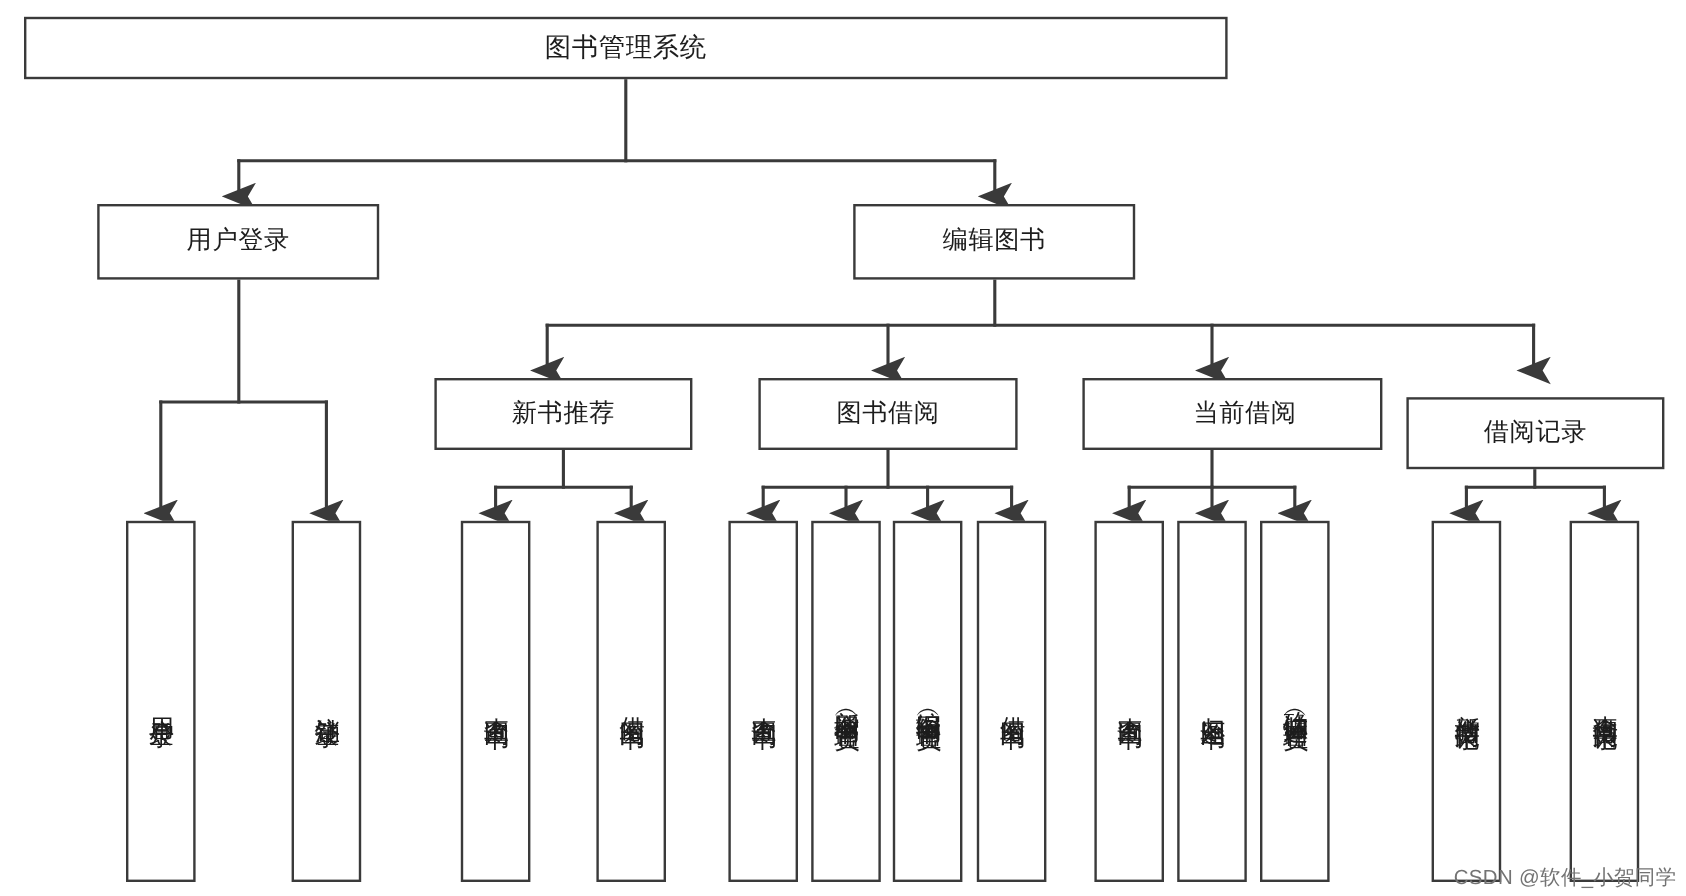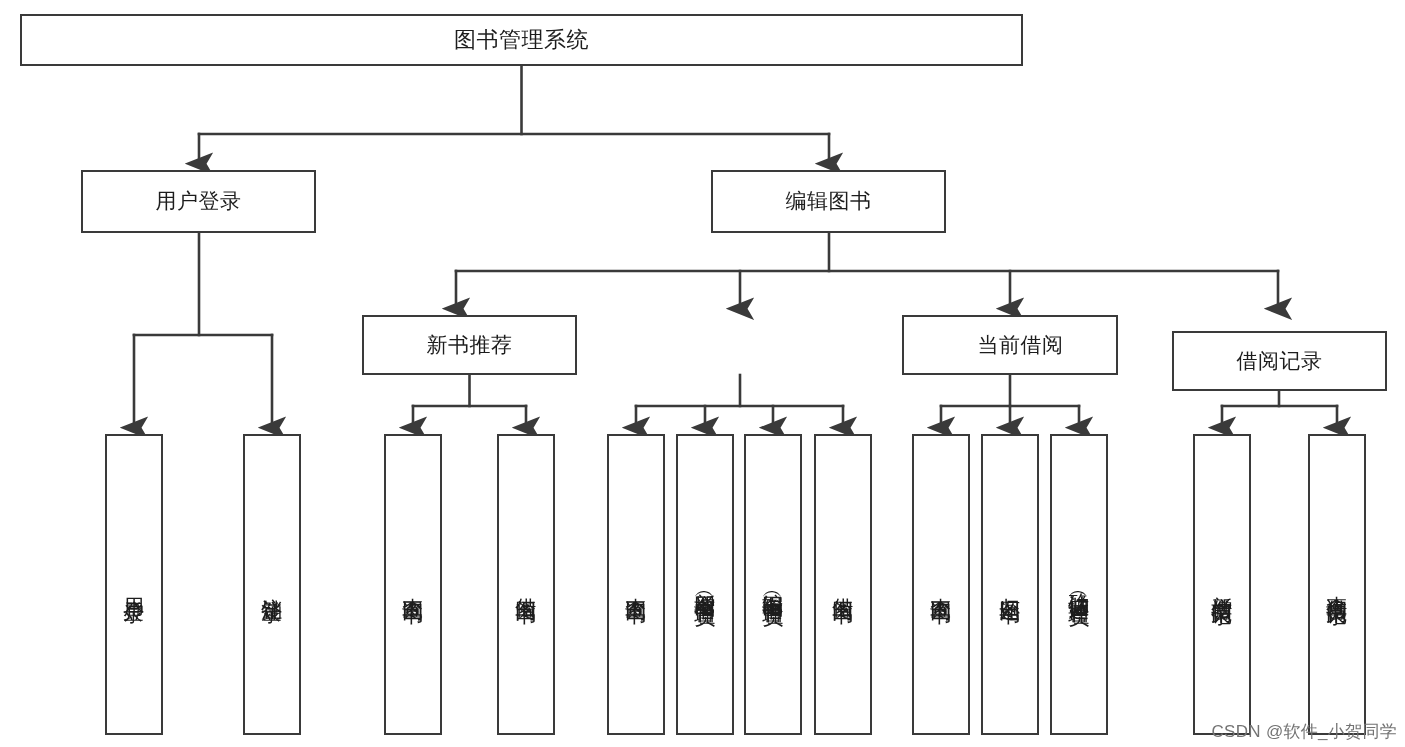--- a/index.html
+++ b/index.html
@@ -135,21 +135,24 @@
   <div class="node horiz" style="left:81px; top:170px; width:235px; height:63px;">
     <span class="label">用户登录</span>
   </div>
   <div class="node horiz" style="left:711px; top:170px; width:235px; height:63px;">
     <span class="label">编辑图书</span>
   </div>
 
   <div class="node horiz" style="left:362px; top:315px; width:215px; height:60px;">
     <span class="label">新书推荐</span>
   </div>
-  <div class="node horiz" style="left:902px; top:315px; width:216px; height:60px;padding-left:21px;">
+  <div class="node horiz" style="left:632px; top:315px; width:216px; height:60px;">
+    <span class="label">图书借阅</span>
+  </div>
+  <div class="node horiz" style="left:902px; top:315px; width:250px; height:60px;padding-left:21px;">
     <span class="label">当前借阅</span>
   </div>
   <div class="node horiz" style="left:1172px; top:315px; width:215px; height:60px;margin-top:16px;">
     <span class="label">借阅记录</span>
   </div>
 
   <div class="node vert" style="left:105px; top:434px; width:58px; height:301px;">
     <span class="label">用户登录</span>
   </div>
   <div class="node vert" style="left:243px; top:434px; width:58px; height:301px;">

